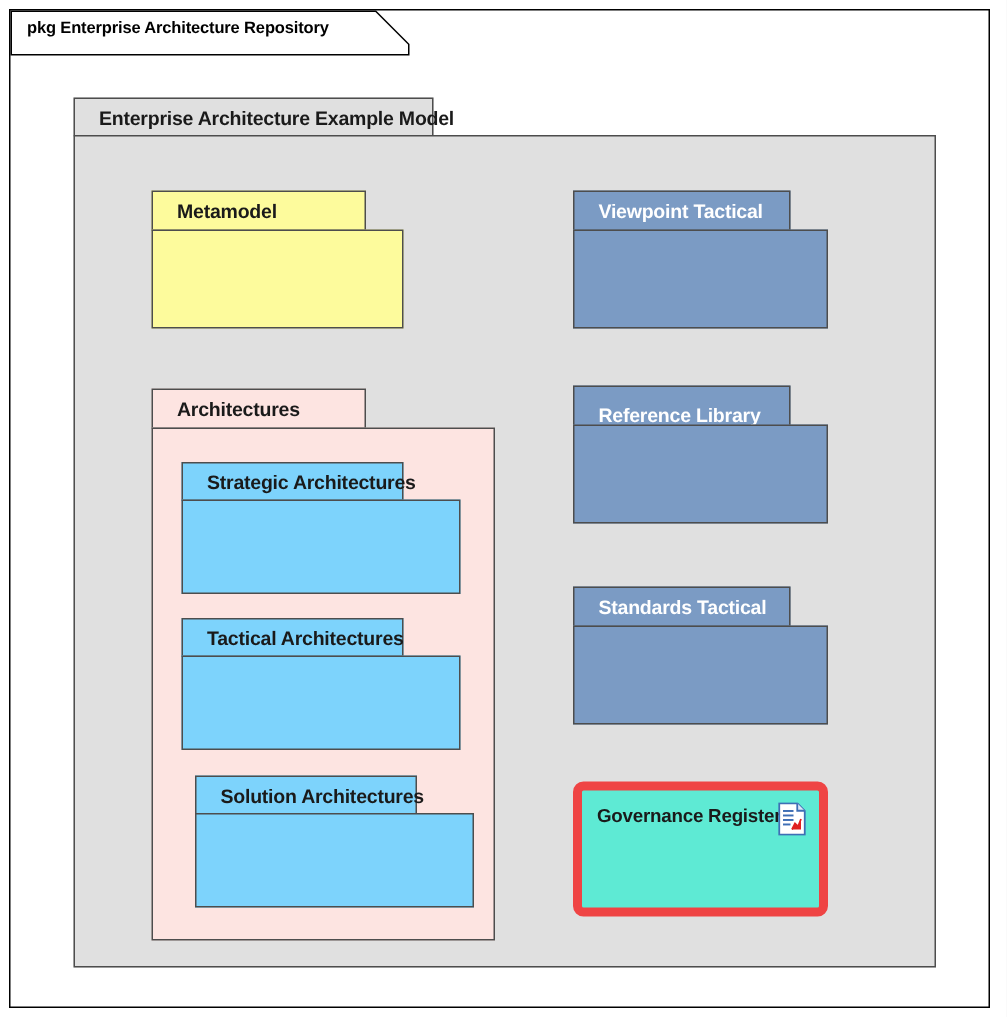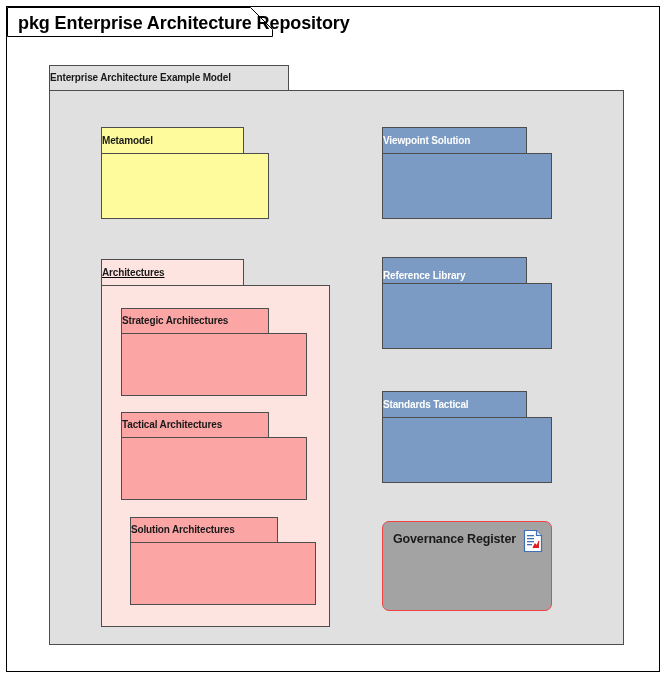--- a/index.html
+++ b/index.html
@@ -46,21 +46,21 @@
     left: 0;
     top: 0;
     width: 266px;
     height: 30px;
     overflow: visible;
   }
   .frame-tab .tab-label {
     position: absolute;
     left: 11px;
     top: 6px;
-    font-size: 18px;
+    font-size: 11px;
     font-weight: bold;
     color: #000000;
     white-space: nowrap;
     letter-spacing: -0.1px;
   }
 
   
   
   .pkg {
     position: absolute;
@@ -68,22 +68,22 @@
   .pkg .pkg-tab {
     position: absolute;
     left: 0;
     top: 0;
     box-sizing: border-box;
     border: 1px solid #4d4d4d;
     display: flex;
     align-items: center;
   }
   .pkg .pkg-tab-label {
-    padding-left: 0;
-    font-size: 10px;
+    padding-left: 16px;
+    font-size: 13px;
     font-weight: bold;
     white-space: nowrap;
     letter-spacing: -0.15px;
     line-height: 1;
   }
   .pkg .pkg-body {
     position: absolute;
     left: 0;
     box-sizing: border-box;
     border: 1px solid #4d4d4d;
@@ -92,32 +92,32 @@
   
   .pkg-grey  .pkg-tab,  .pkg-grey  .pkg-body  { background: #e0e0e0; border-color: #4d4d4d; }
   .pkg-grey  .pkg-tab-label { color: #1a1a1a; }
 
   .pkg-yellow .pkg-tab, .pkg-yellow .pkg-body { background: #fdfb9c; border-color: #4d4d4d; }
   .pkg-yellow .pkg-tab-label { color: #1a1a1a; }
 
   .pkg-pink  .pkg-tab,  .pkg-pink  .pkg-body  { background: #fde4e1; border-color: #4d4d4d; }
   .pkg-pink  .pkg-tab-label { color: #1a1a1a; }
 
-  .pkg-cyan  .pkg-tab,  .pkg-cyan  .pkg-body  { background: #fca5a5; border-color: #4d4d4d; }
+  .pkg-cyan  .pkg-tab,  .pkg-cyan  .pkg-body  { background: #7dd3fc; border-color: #4d4d4d; }
   .pkg-cyan  .pkg-tab-label { color: #1a1a1a; }
 
   .pkg-blue  .pkg-tab,  .pkg-blue  .pkg-body  { background: #7b9bc4; border-color: #4d4d4d; }
   .pkg-blue  .pkg-tab-label { color: #ffffff; }
 
   
   .artifact {
     position: absolute;
     box-sizing: border-box;
-    background: #a3a3a3;
-    border: 1px solid #ef4444;
+    background: #5eead4;
+    border: 6px solid #ef4444;
     border-radius: 7px;
   }
   .artifact-label {
     position: absolute;
     left: 10px;
     top: 10px;
     font-size: 12.5px;
     font-weight: bold;
     color: #1a1a1a;
     white-space: nowrap;
@@ -152,21 +152,21 @@
       <div class="pkg-body" style="top:25px; width:575px; height:555px;">
 
         <div class="pkg pkg-yellow" style="left:51px; top:36px; width:168px; height:92px;border-radius:10px;">
           <div class="pkg-tab" style="width:143px; height:27px;">
             <span class="pkg-tab-label">Metamodel</span>
           </div>
           <div class="pkg-body" style="top:26px; width:168px; height:66px;"></div>
         </div>
 
         <div class="pkg pkg-pink" style="left:51px; top:168px; width:229px; height:368px;">
-          <div class="pkg-tab" style="width:143px; height:27px;text-decoration:underline;">
+          <div class="pkg-tab" style="width:143px; height:27px;">
             <span class="pkg-tab-label">Architectures</span>
           </div>
           <div class="pkg-body" style="top:26px; width:229px; height:342px;">
 
             <div class="pkg pkg-cyan" style="left:19px; top:22px; width:186px; height:88px;">
               <div class="pkg-tab" style="width:148px; height:26px;">
                 <span class="pkg-tab-label">Strategic Architectures</span>
               </div>
               <div class="pkg-body" style="top:25px; width:186px; height:63px;"></div>
             </div>
@@ -183,21 +183,21 @@
                 <span class="pkg-tab-label">Solution Architectures</span>
               </div>
               <div class="pkg-body" style="top:25px; width:186px; height:63px;"></div>
             </div>
 
           </div>
         </div>
 
         <div class="pkg pkg-blue" style="left:332px; top:36px; width:170px; height:92px;">
           <div class="pkg-tab" style="width:145px; height:27px;">
-            <span class="pkg-tab-label">Viewpoint Solution</span>
+            <span class="pkg-tab-label">Viewpoint Tactical</span>
           </div>
           <div class="pkg-body" style="top:26px; width:170px; height:66px;"></div>
         </div>
 
         <div class="pkg pkg-blue" style="left:332px; top:166px; width:170px; height:92px;">
           <div class="pkg-tab" style="width:145px; height:38px;">
             <span class="pkg-tab-label">Reference Library</span>
           </div>
           <div class="pkg-body" style="top:26px; width:170px; height:66px;"></div>
         </div>

